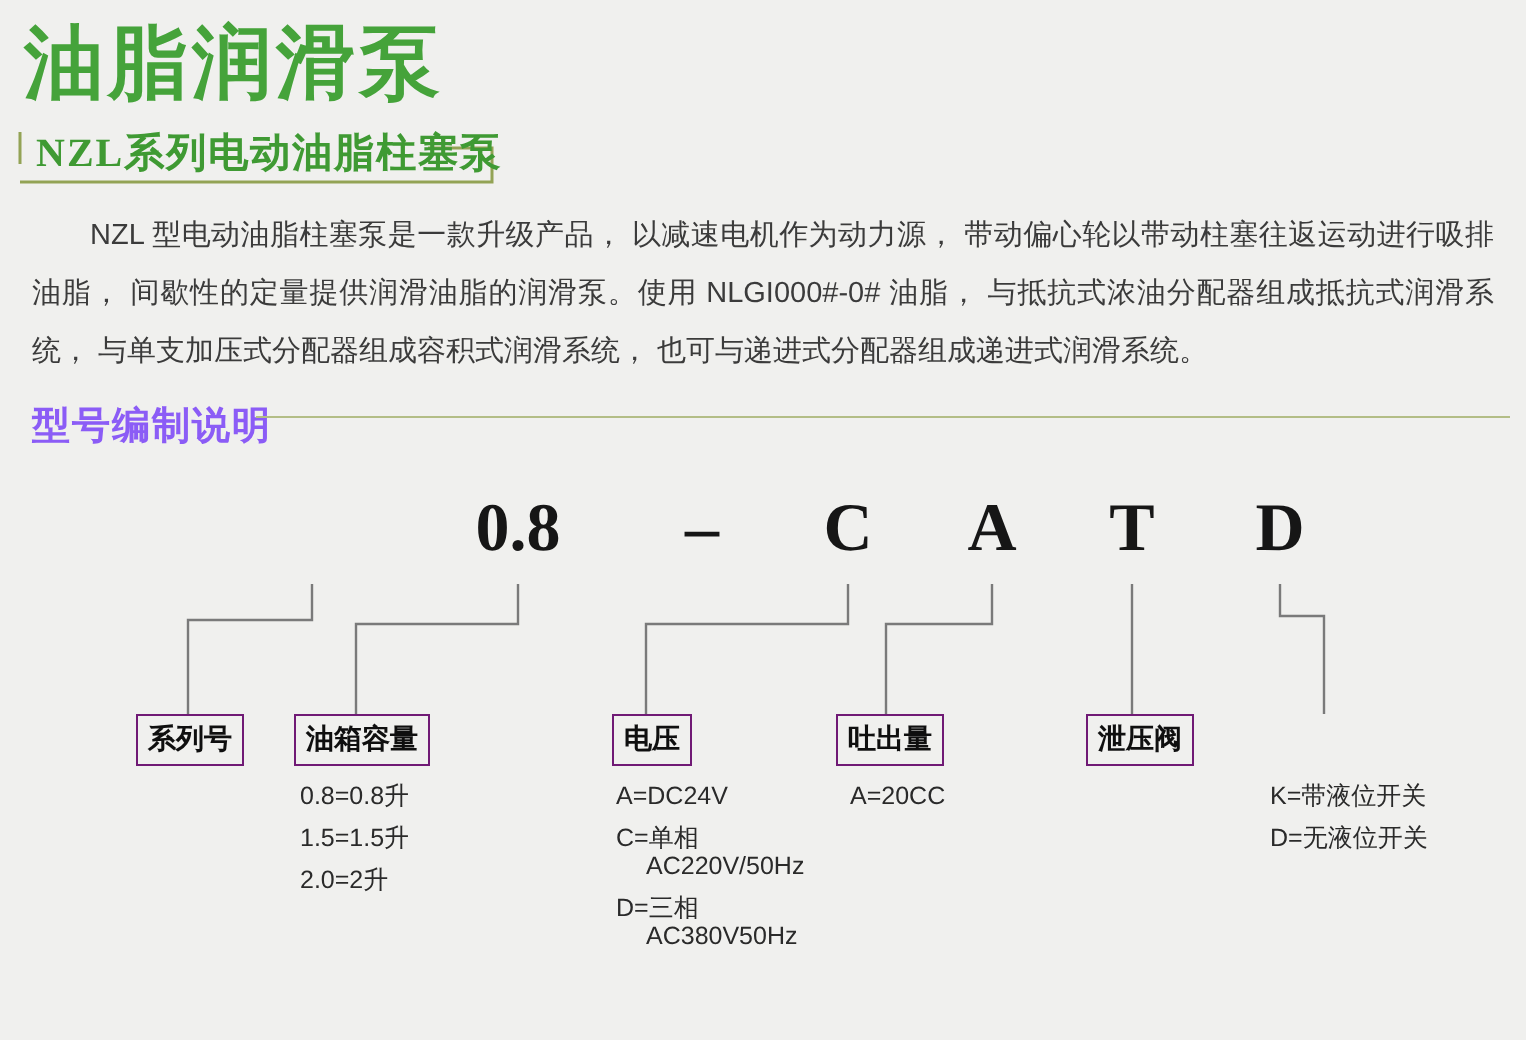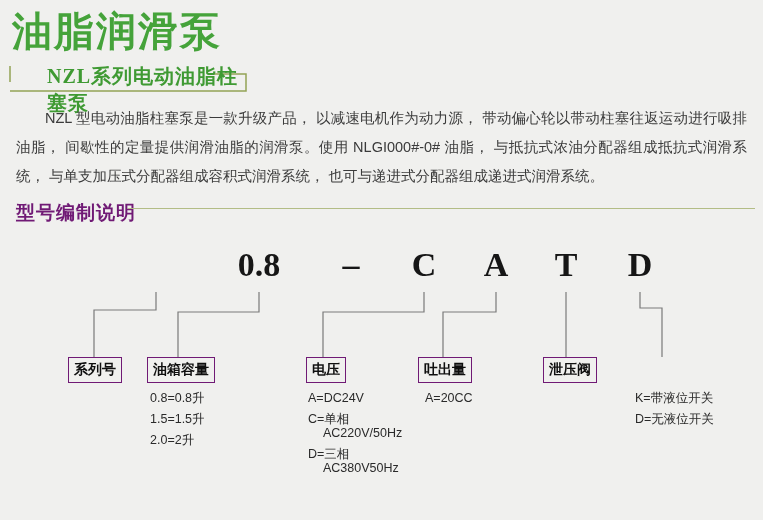--- a/index.html
+++ b/index.html
@@ -17,32 +17,31 @@
     font-size:40px;font-weight:800;letter-spacing:2px;
     color:#45a33a;
   }
   .subtitle-wrap{position:absolute;left:8px;top:62px;width:250px;height:34px;}
   .subtitle-frame{position:absolute;left:0;top:0;}
   .subtitle-text{
     position:absolute;left:10px;top:1px;
     font-size:20px;font-weight:bold;letter-spacing:1px;
     color:#3f9a33;
     font-family:"Liberation Serif","DejaVu Serif",serif;
-    margin-left:29px;
   }
   .intro{
     position:absolute;left:16px;top:104px;width:731px;
     font-size:14.5px;line-height:29px;
     text-align:justify;text-indent:2em;
     color:#3b3b3b;
   }
   .section-header{
     position:absolute;left:16px;top:200px;
     font-size:19px;font-weight:bold;letter-spacing:1px;
-    color:#701a75;
+    color:#8b5cf6;
     text-align:right;
   }
   .section-underline{
     position:absolute;left:128px;top:208px;width:627px;height:1px;
     background:#b3bd86;
   }
   .model-seg{
     position:absolute;top:246px;
     font-family:"Liberation Serif","DejaVu Serif",serif;
     font-size:34px;font-weight:bold;color:#161616;

